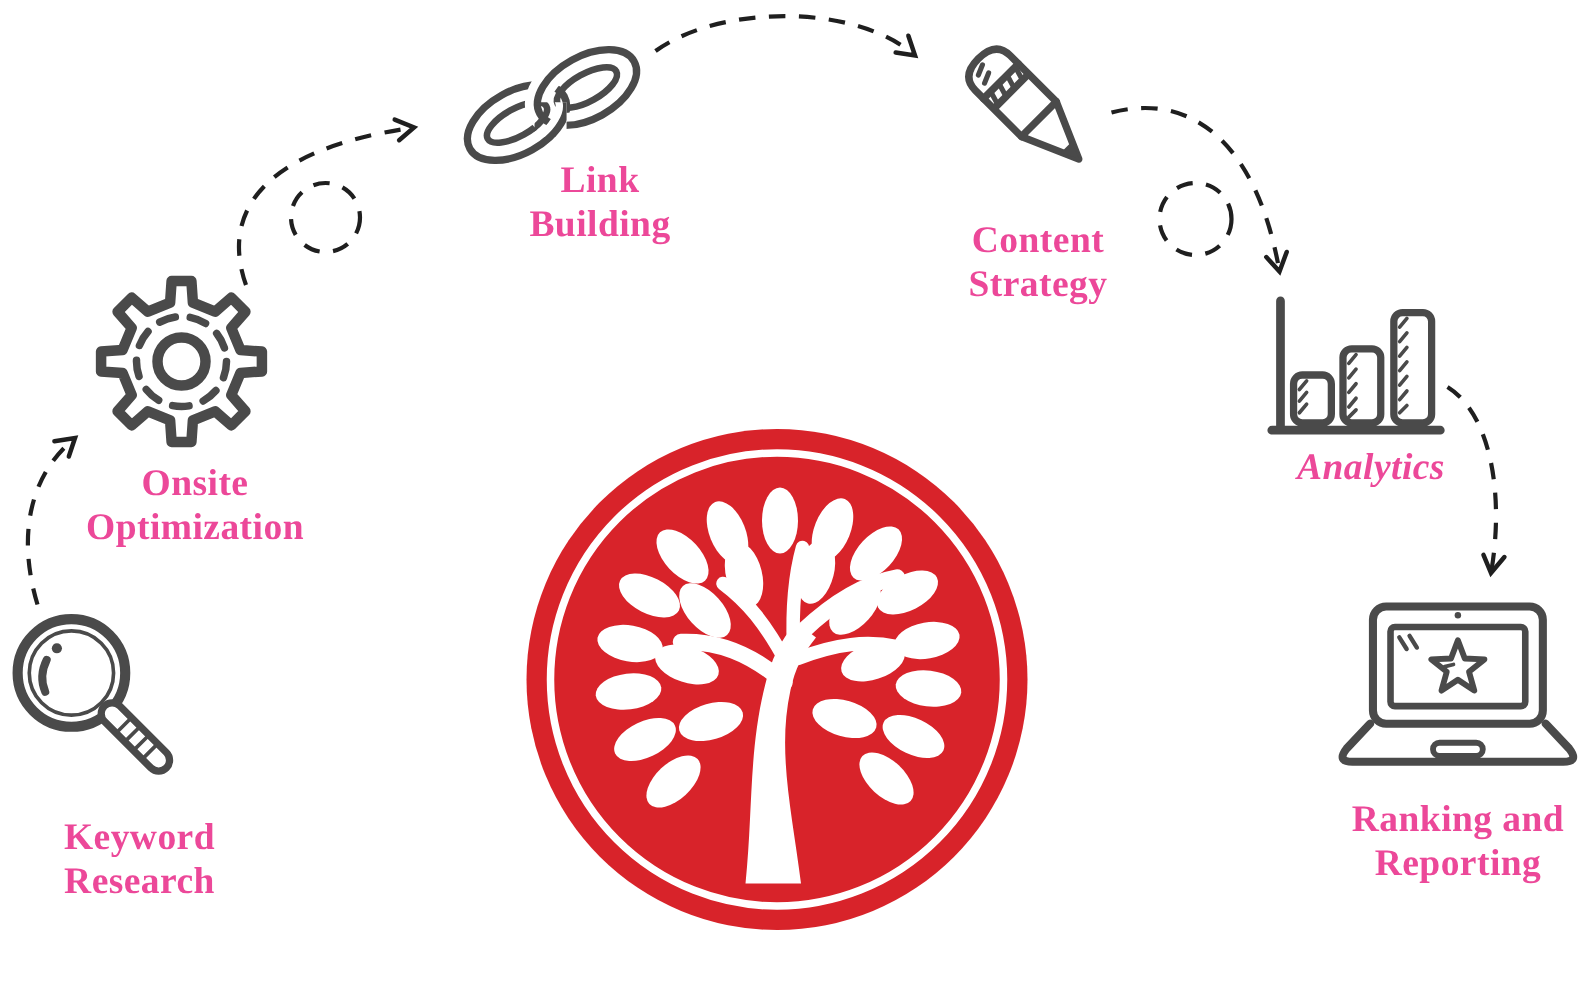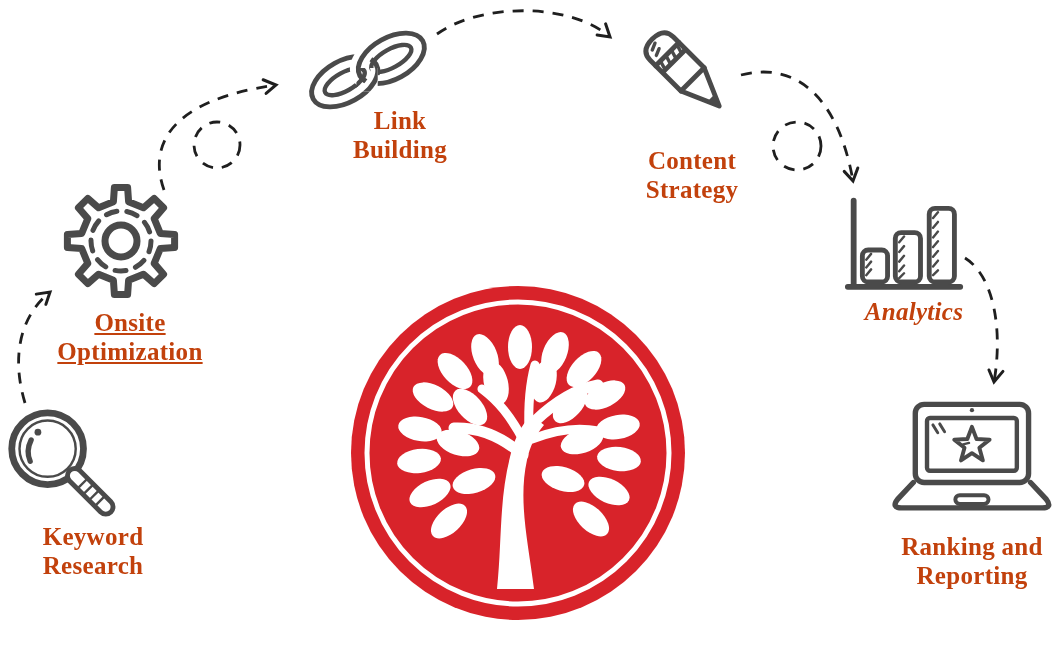--- a/index.html
+++ b/index.html
@@ -7,21 +7,21 @@
     width:1054px;height:665px;overflow:hidden;position:relative;
     background:#ffffff;
     font-family:"Liberation Serif","DejaVu Serif",serif;
   }
   .canvas{position:absolute;inset:0;width:1054px;height:665px;}
   .layer{position:absolute;left:0;top:0;pointer-events:none;}
   .step-icon{position:absolute;}
   .step-label{
     position:absolute;
     font-weight:700;font-size:25px;line-height:1.16;
-    color:#c2410c;text-align:center;white-space:pre-line;
+    color:#ec4899;text-align:center;white-space:pre-line;
     letter-spacing:0.3px;
   }
   .logo{position:absolute;left:348px;top:283px;}
 </style>
 </head>
 <body>
 
 <div class="canvas">
 
   <svg class="layer" width="1054" height="665" viewBox="0 0 1054 665">
@@ -90,31 +90,31 @@
     <circle cx="35" cy="29" r="3.5" fill="#4a4a4a"></circle>
     <line x1="73" y1="74" x2="105" y2="106" stroke="#4a4a4a" stroke-width="20" stroke-linecap="round"></line>
     <line x1="73" y1="74" x2="105" y2="106" stroke="#ffffff" stroke-width="10" stroke-linecap="round"></line>
     <g stroke="#4a4a4a" stroke-width="2.5" stroke-linecap="round">
       <line x1="76.8" y1="86.2" x2="85.2" y2="77.8"></line>
       <line x1="82.8" y1="92.2" x2="91.2" y2="83.8"></line>
       <line x1="88.8" y1="98.2" x2="97.2" y2="89.8"></line>
       <line x1="94.8" y1="104.2" x2="103.2" y2="95.8"></line>
     </g>
   </svg>
-  <div class="step-label" style="left:3px;top:522px;width:180px;">Keyword
+  <div class="step-label" style="left:3px;top:544px;width:180px;">Keyword
 Research</div>
 
   <svg class="step-icon" style="left:59px;top:179px;" width="124" height="124" viewBox="-62 -62 124 124">
     <g fill="none" stroke="#4a4a4a" stroke-linejoin="round" stroke-linecap="round">
       <path stroke-width="7" d="M39.3,-7.6 L53.6,-6.6 L53.6,6.6 L39.3,7.6 L33.2,22.4 L42.6,33.2 L33.2,42.6 L22.4,33.2 L7.6,39.3 L6.6,53.6 L-6.6,53.6 L-7.6,39.3 L-22.4,33.2 L-33.2,42.6 L-42.6,33.2 L-33.2,22.4 L-39.3,7.6 L-53.6,6.6 L-53.6,-6.6 L-39.3,-7.6 L-33.2,-22.4 L-42.6,-33.2 L-33.2,-42.6 L-22.4,-33.2 L-7.6,-39.3 L-6.6,-53.6 L6.6,-53.6 L7.6,-39.3 L22.4,-33.2 L33.2,-42.6 L42.6,-33.2 L33.2,-22.4 Z"></path>
       <circle r="30" stroke-width="5" stroke-dasharray="11 10"></circle>
       <circle r="16" stroke-width="7"></circle>
     </g>
   </svg>
-  <div class="step-label" style="left:28px;top:308px;width:204px;text-decoration:underline;">Onsite
+  <div class="step-label" style="left:28px;top:308px;width:204px;">Onsite
 Optimization</div>
 
   <svg class="step-icon" style="left:300px;top:17px;" width="136" height="108" viewBox="0 0 140 110">
     <defs>
         <clipPath id="cp-chain">
           <rect x="58" y="52" width="22" height="24"></rect>
         </clipPath>
       </defs>
     <g transform="rotate(-29 46 66)" fill="none" stroke="#4a4a4a">
       <ellipse cx="46" cy="66" rx="37" ry="21.5" stroke-width="5"></ellipse>

